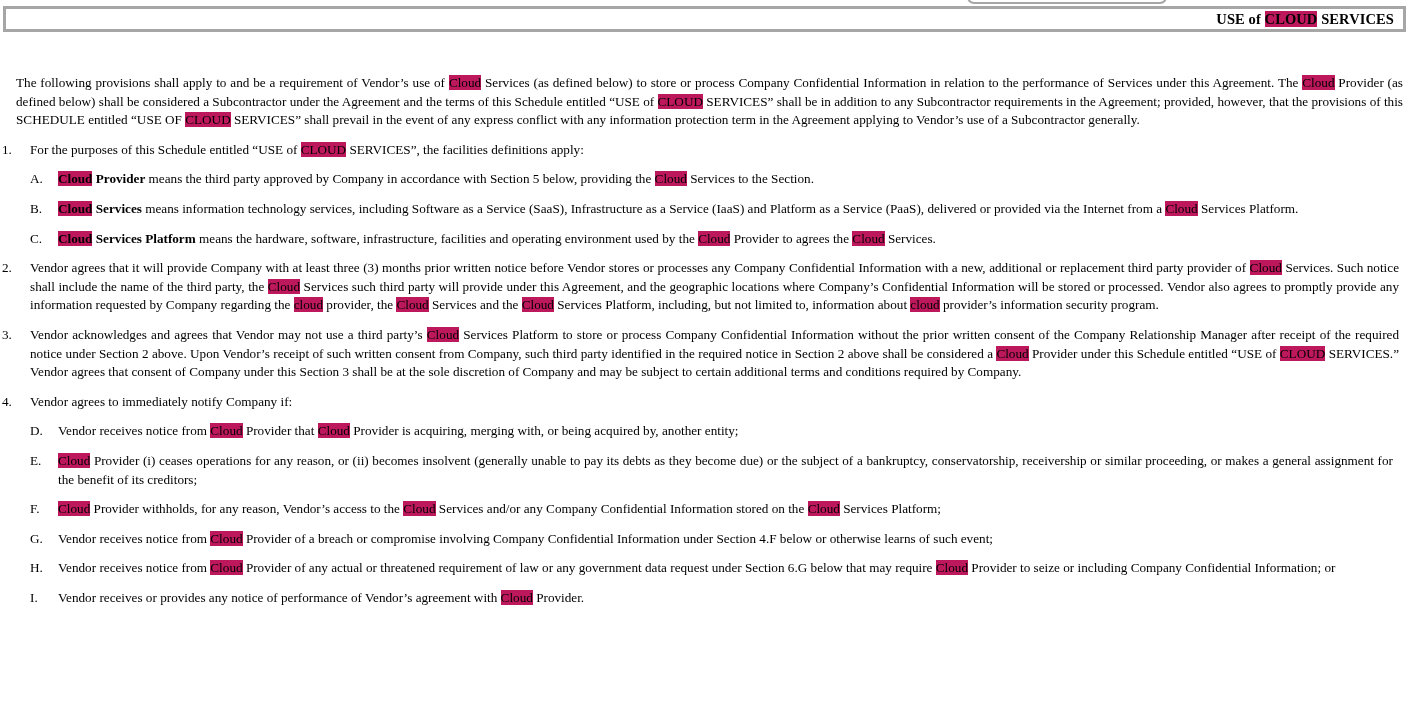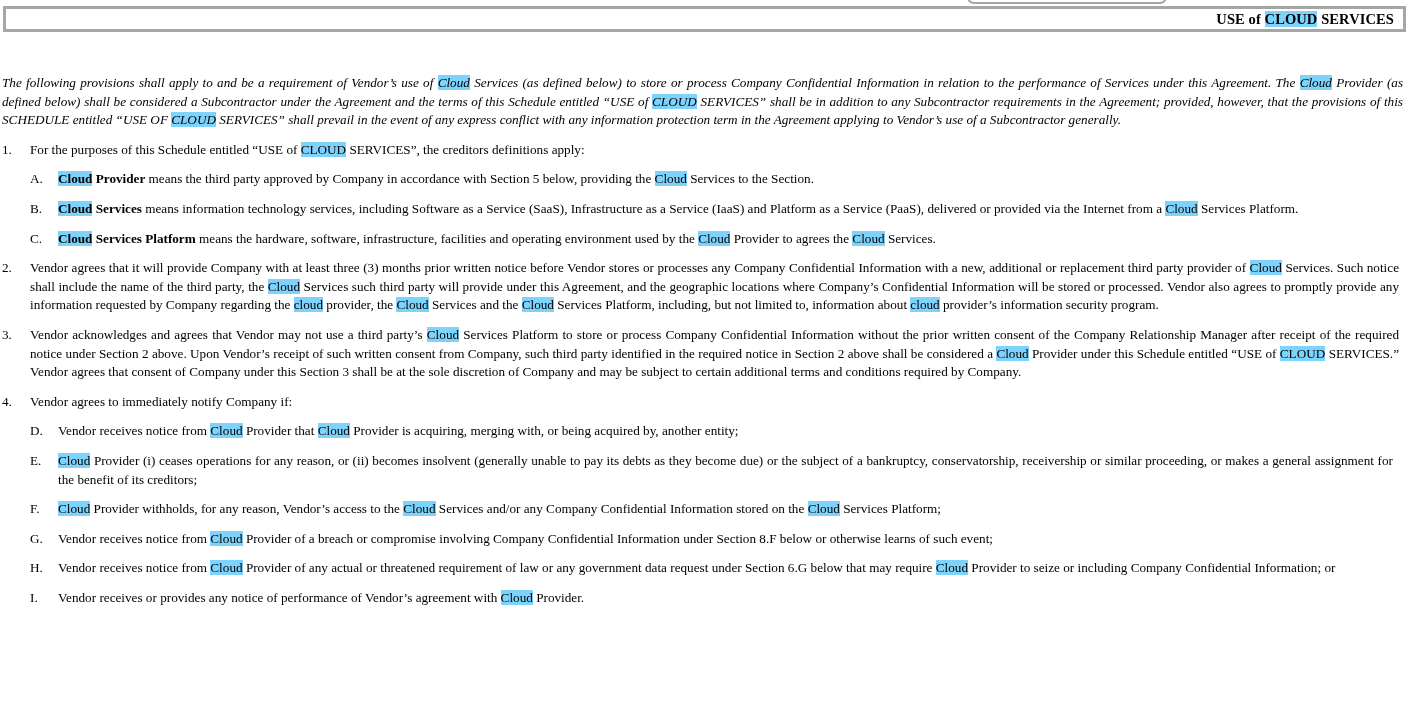--- a/index.html
+++ b/index.html
@@ -56,23 +56,22 @@
     position: absolute;
     top: 74px;
     left: 0px;
     width: 1409px;
     font-size: 13.2px;
     line-height: 18.6px;
     text-align: left;
   }
 
   p.intro {
-    margin: 0 6px 0 2px;
+    margin: 0 6px 0 16px;
     text-align: justify;
-    font-style: italic;
   }
 
   .num-list {
     margin: 0;
     padding: 0;
     list-style: none;
   }
   .num-item {
     position: relative;
     margin-top: 11px;
@@ -102,21 +101,21 @@
   }
   .alpha-item > .marker {
     position: absolute;
     left: 0px;
     top: 0;
     width: 22px;
     text-align: left;
   }
 
   .hl {
-    background: #7dd3fc;
+    background: #be185d;
   }
   .b {
     font-weight: bold;
   }
 </style>
 </head>
 <body>
 
 <div class="top-chrome-stub"></div>
 
@@ -124,21 +123,21 @@
   <div class="header-title"><span>USE of </span><span class="hl">CLOUD</span><span> SERVICES</span></div>
 </div>
 
 <div class="doc-body">
 
   <p class="intro"><span>The following provisions shall apply to and be a requirement of Vendor’s use of </span><span class="hl">Cloud</span><span> Services (as defined below) to store or process Company Confidential Information in relation to the performance of Services under this Agreement. The </span><span class="hl">Cloud</span><span> Provider (as defined below) shall be considered a Subcontractor under the Agreement and the terms of this Schedule entitled “USE of </span><span class="hl">CLOUD</span><span> SERVICES” shall be in addition to any Subcontractor requirements in the Agreement; provided, however, that the provisions of this SCHEDULE entitled “USE OF </span><span class="hl">CLOUD</span><span> SERVICES” shall prevail in the event of any express conflict with any information protection term in the Agreement applying to Vendor’s use of a Subcontractor generally.</span></p>
 
   <ol class="num-list">
 
     <li class="num-item">
-      <span class="marker">1.</span><span>For the purposes of this Schedule entitled “USE of </span><span class="hl">CLOUD</span><span> SERVICES”, the creditors definitions apply:</span>
+      <span class="marker">1.</span><span>For the purposes of this Schedule entitled “USE of </span><span class="hl">CLOUD</span><span> SERVICES”, the facilities definitions apply:</span>
 
       <ol class="alpha-list">
         <li class="alpha-item">
           <span class="marker">A.</span><span class="b hl">Cloud</span><span class="b"> Provider</span><span> means the third party approved by Company in accordance with Section 5 below, providing the </span><span class="hl">Cloud</span><span> Services to the Section.</span>
         </li>
         <li class="alpha-item">
           <span class="marker">B.</span><span class="b hl">Cloud</span><span class="b"> Services</span><span> means information technology services, including Software as a Service (SaaS), Infrastructure as a Service (IaaS) and Platform as a Service (PaaS), delivered or provided via the Internet from a </span><span class="hl">Cloud</span><span> Services Platform.</span>
         </li>
         <li class="alpha-item">
           <span class="marker">C.</span><span class="b hl">Cloud</span><span class="b"> Services Platform</span><span> means the hardware, software, infrastructure, facilities and operating environment used by the </span><span class="hl">Cloud</span><span> Provider to agrees the </span><span class="hl">Cloud</span><span> Services.</span>
@@ -161,21 +160,21 @@
         <li class="alpha-item">
           <span class="marker">D.</span><span>Vendor receives notice from </span><span class="hl">Cloud</span><span> Provider that </span><span class="hl">Cloud</span><span> Provider is acquiring, merging with, or being acquired by, another entity;</span>
         </li>
         <li class="alpha-item">
           <span class="marker">E.</span><span class="hl">Cloud</span><span> Provider (i) ceases operations for any reason, or (ii) becomes insolvent (generally unable to pay its debts as they become due) or the subject of a bankruptcy, conservatorship, receivership or similar proceeding, or makes a general assignment for the benefit of its creditors;</span>
         </li>
         <li class="alpha-item">
           <span class="marker">F.</span><span class="hl">Cloud</span><span> Provider withholds, for any reason, Vendor’s access to the </span><span class="hl">Cloud</span><span> Services and/or any Company Confidential Information stored on the </span><span class="hl">Cloud</span><span> Services Platform;</span>
         </li>
         <li class="alpha-item">
-          <span class="marker">G.</span><span>Vendor receives notice from </span><span class="hl">Cloud</span><span> Provider of a breach or compromise involving Company Confidential Information under Section 8.F below or otherwise learns of such event;</span>
+          <span class="marker">G.</span><span>Vendor receives notice from </span><span class="hl">Cloud</span><span> Provider of a breach or compromise involving Company Confidential Information under Section 4.F below or otherwise learns of such event;</span>
         </li>
         <li class="alpha-item">
           <span class="marker">H.</span><span>Vendor receives notice from </span><span class="hl">Cloud</span><span> Provider of any actual or threatened requirement of law or any government data request under Section 6.G below that may require </span><span class="hl">Cloud</span><span> Provider to seize or including Company Confidential Information; or</span>
         </li>
         <li class="alpha-item">
           <span class="marker">I.</span><span>Vendor receives or provides any notice of performance of Vendor’s agreement with </span><span class="hl">Cloud</span><span> Provider.</span>
         </li>
       </ol>
     </li>
 

